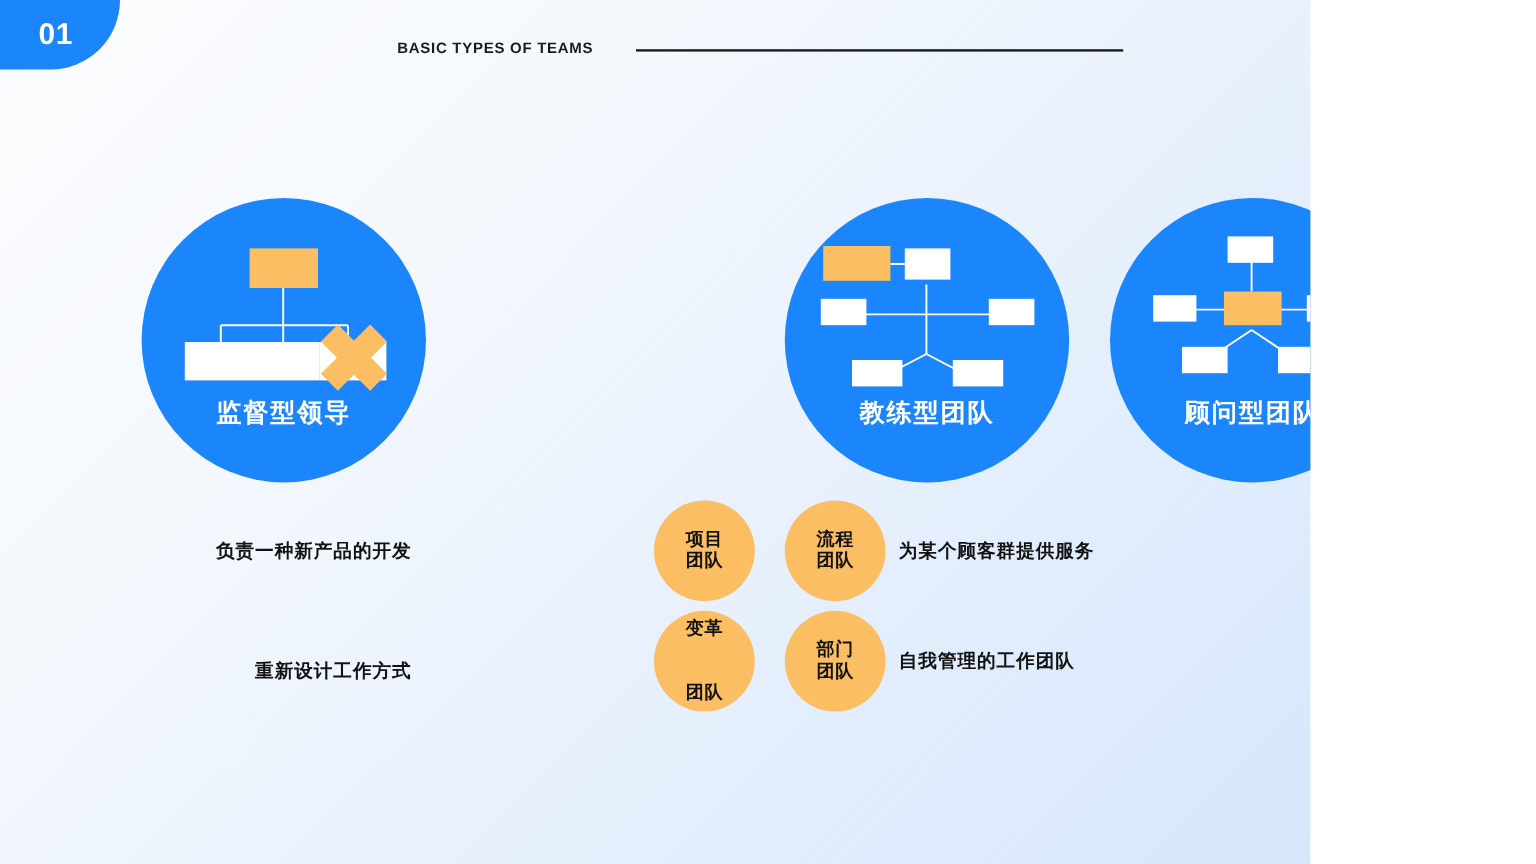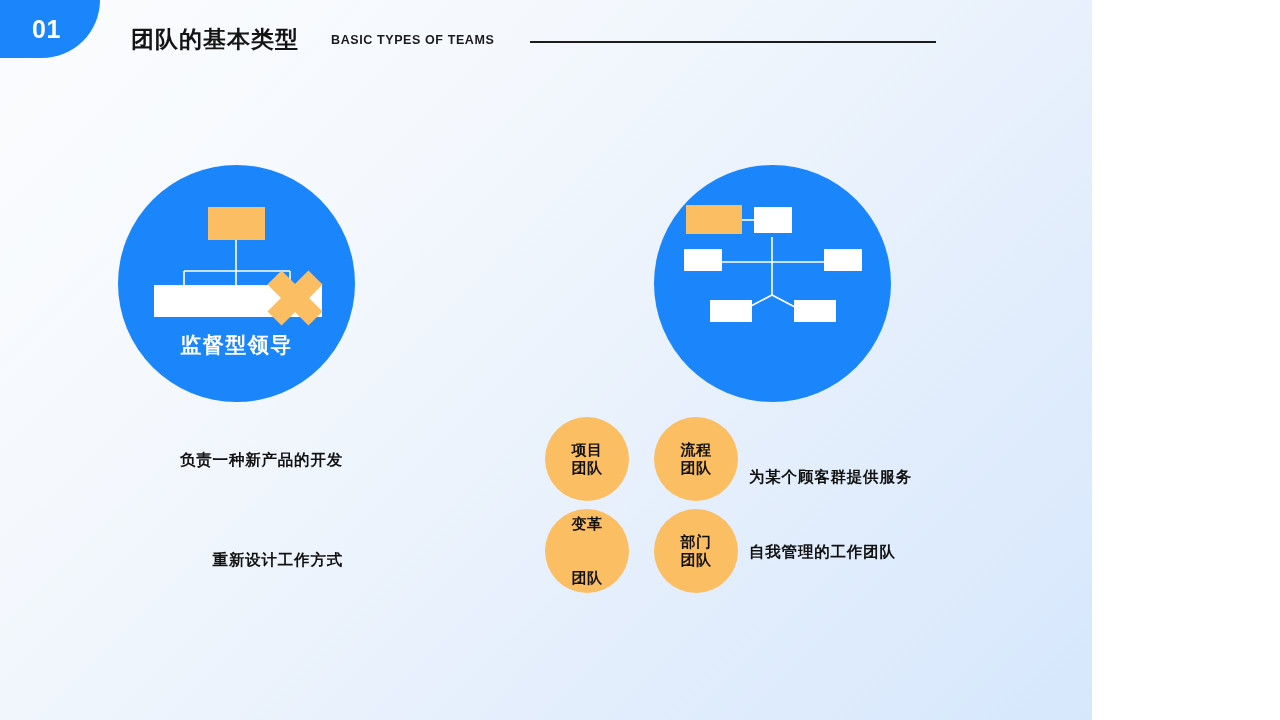--- a/index.html
+++ b/index.html
@@ -138,32 +138,31 @@
     font-weight: bold;
     color: #121212;
     letter-spacing: 0.8px;
     line-height: 1;
     white-space: nowrap;
   }
   .cap-left  { text-align: right; margin-left: 24px; }
   .cap-right { text-align: left; }
 
   .cap-a { right: 749px; top: 452px; }
-  .cap-b { left: 749px;  top: 452px; margin-top: 17px; }
+  .cap-b { left: 749px;  top: 452px; }
   .cap-c { right: 749px; top: 552px; }
   .cap-d { left: 749px;  top: 544px; }
 </style>
 </head>
 <body>
 
 <div class="slide">
 
   <div class="header-tab"></div>
   <div class="header-num">01</div>
-  <div class="header-title-cn">团队的基本类型</div>
   <div class="header-title-en">BASIC TYPES OF TEAMS</div>
   <div class="header-rule"></div>
 
   <div class="circle c1">
     <svg class="diagram" viewBox="0 0 237 237">
 
       <g stroke="#ffffff" stroke-width="1.6" fill="none">
         <line x1="118" y1="75" x2="118" y2="106"></line>
         <line x1="66" y1="106" x2="172" y2="106"></line>
         <line x1="66" y1="106" x2="66" y2="122"></line>
@@ -196,22 +195,41 @@
         <line x1="118" y1="130" x2="78" y2="151"></line>
         <line x1="118" y1="130" x2="158" y2="151"></line>
       </g>
       <rect x="32" y="40" width="56" height="29" fill="#fbbe63"></rect>
       <rect x="100" y="42" width="38" height="26" fill="#ffffff"></rect>
       <rect x="30" y="84" width="38" height="22" fill="#ffffff"></rect>
       <rect x="170" y="84" width="38" height="22" fill="#ffffff"></rect>
       <rect x="56" y="135" width="42" height="22" fill="#ffffff"></rect>
       <rect x="140" y="135" width="42" height="22" fill="#ffffff"></rect>
     </svg>
-  </div>
-
+    <div class="circle-label">教练型团队</div>
+  </div>
+
+  <div class="circle c4">
+    <svg class="diagram" viewBox="0 0 237 237">
+      <g stroke="#ffffff" stroke-width="1.6" fill="none">
+        <line x1="118" y1="50" x2="118" y2="78"></line>
+        <line x1="68" y1="93" x2="95" y2="93"></line>
+        <line x1="142" y1="93" x2="168" y2="93"></line>
+        <line x1="118" y1="110" x2="88" y2="130"></line>
+        <line x1="118" y1="110" x2="148" y2="130"></line>
+      </g>
+      <rect x="95" y="78" width="48" height="28" fill="#fbbe63"></rect>
+      <rect x="98" y="32" width="38" height="22" fill="#ffffff"></rect>
+      <rect x="36" y="81" width="36" height="22" fill="#ffffff"></rect>
+      <rect x="164" y="81" width="36" height="22" fill="#ffffff"></rect>
+      <rect x="60" y="124" width="38" height="22" fill="#ffffff"></rect>
+      <rect x="140" y="124" width="38" height="22" fill="#ffffff"></rect>
+    </svg>
+    <div class="circle-label">顾问型团队</div>
+  </div>
 
   <div class="cap cap-left cap-a">负责一种新产品的开发</div>
 
   <div class="orb orb-a">
     <span>项目</span>
     <span>团队</span>
   </div>
 
   <div class="orb orb-b">
     <span>流程</span>

